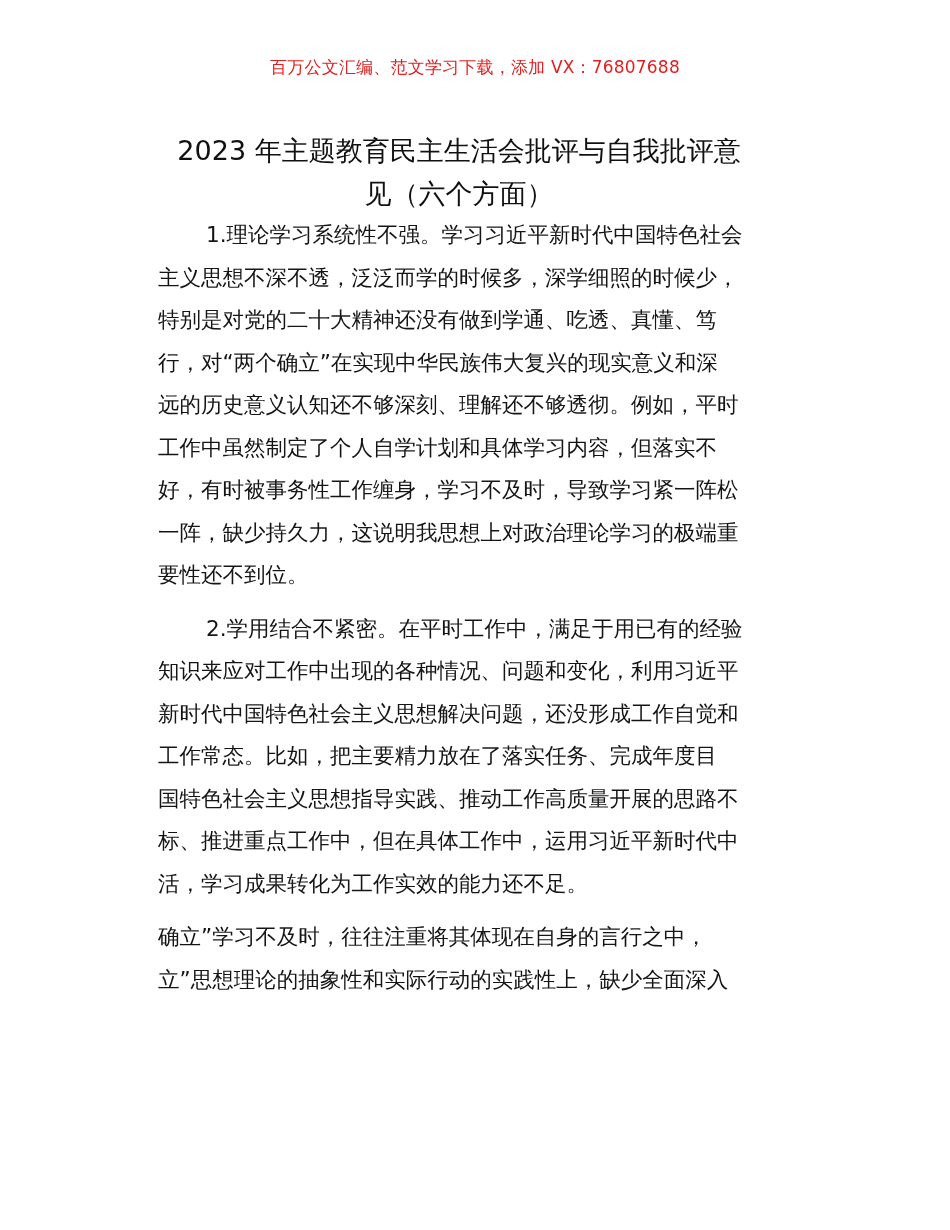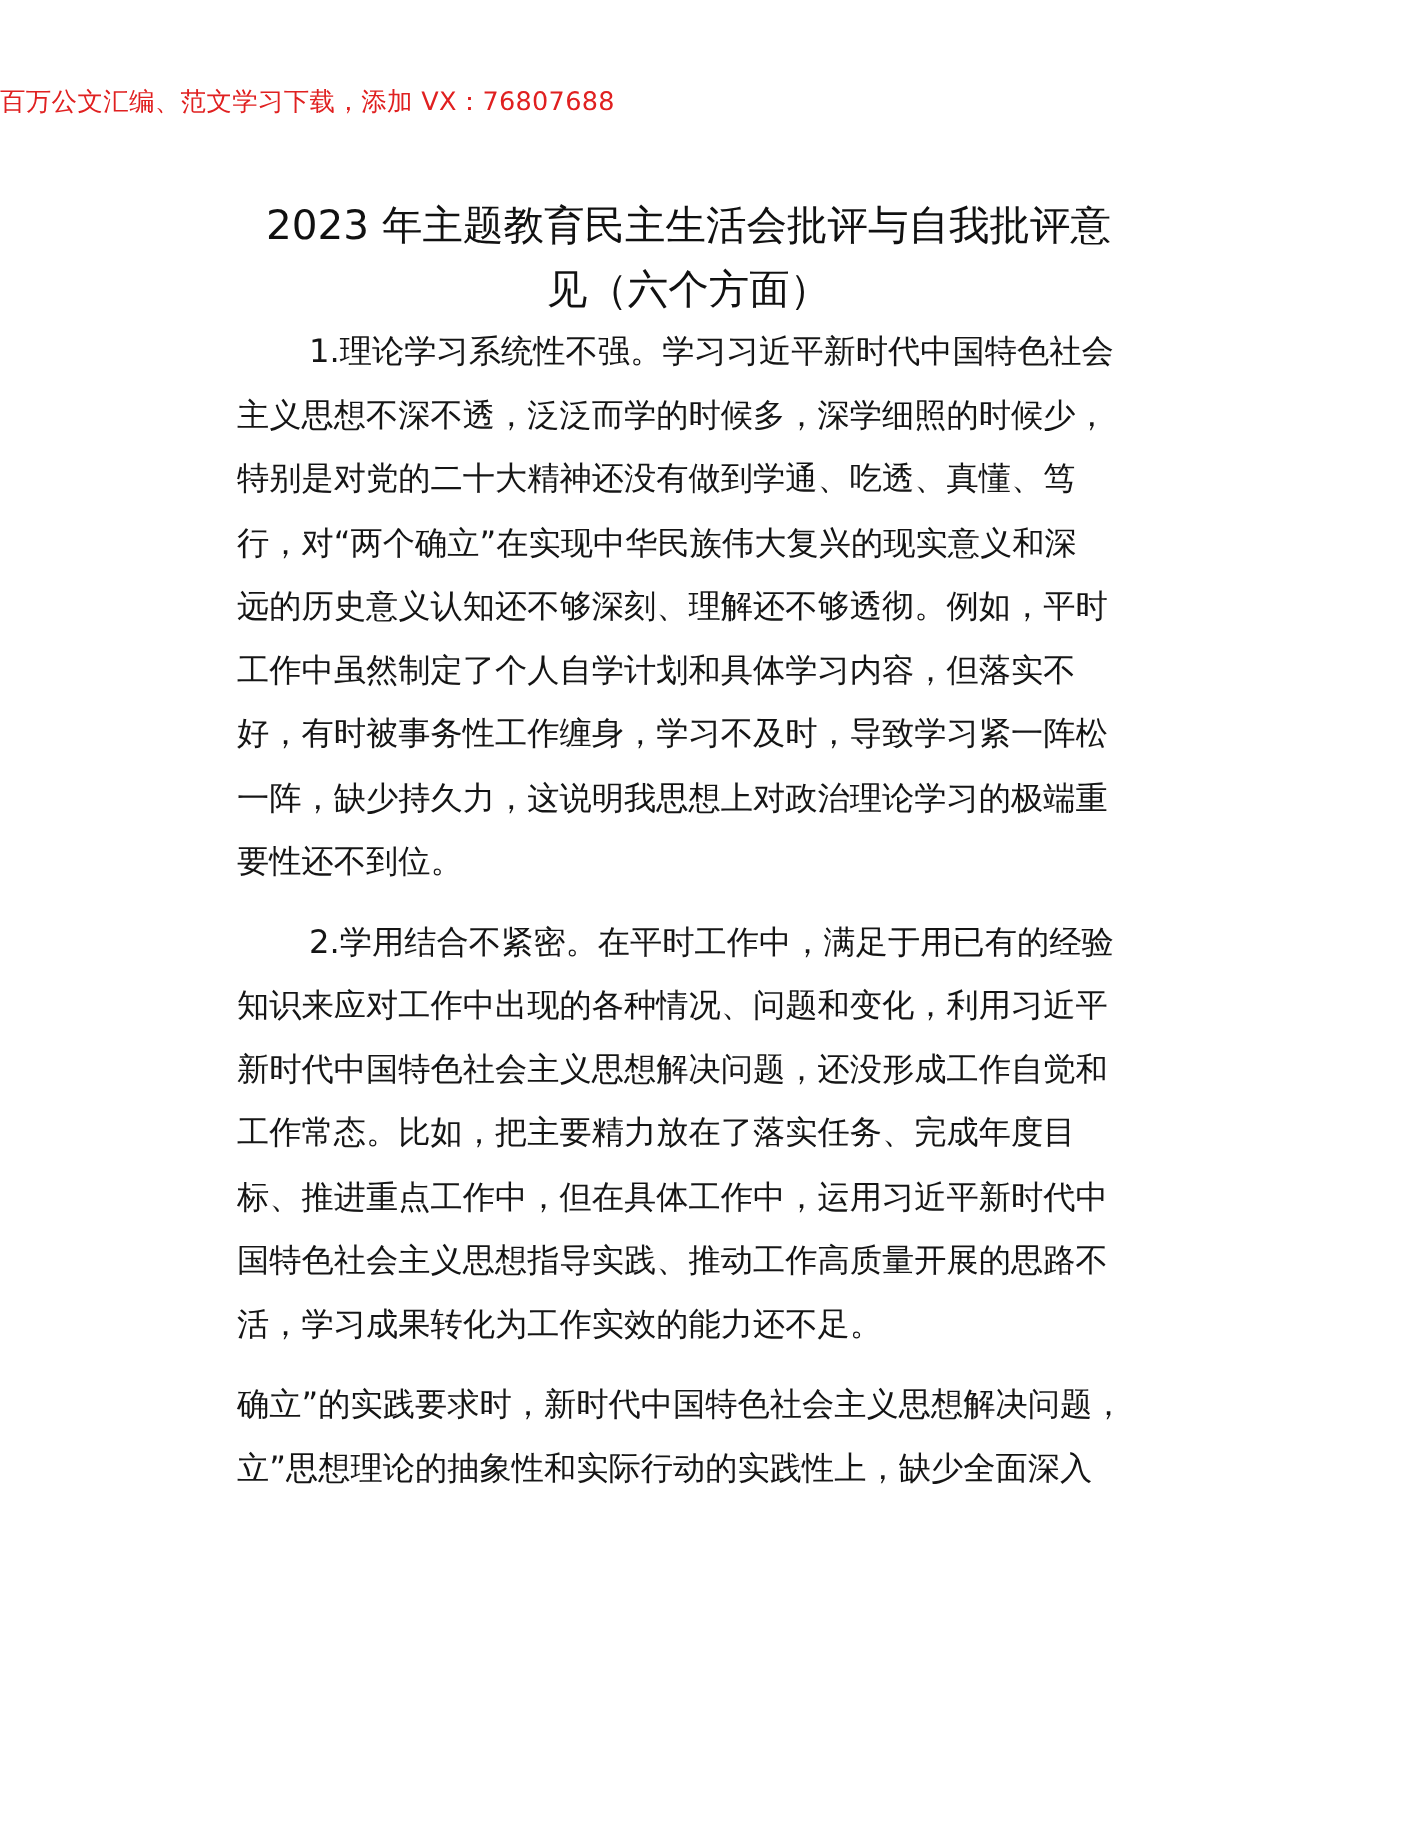--- a/index.html
+++ b/index.html
@@ -1,18 +1,18 @@
 <!DOCTYPE html>
 <html><head>
 <meta charset="utf-8">
 <style>
   html, body { margin: 0; padding: 0; background: #ffffff; }
   body { width: 950px; height: 1230px; position: relative; overflow: hidden;
          font-family: "DejaVu Sans", "Liberation Sans", sans-serif; color: #111; }
-  .header { position: absolute; top: 56px; left: 0; width: 950px; 
+  .header { position: absolute; top: 56px; left: 0; width: 950px; text-align: center;
             font-size: 17px; color: #e02020; letter-spacing: 0.2px; }
   .title { position: absolute; top: 112px; left: 124px; width: 670px; text-align: center;
            font-size: 27px; line-height: 42px; color: #111; font-weight: normal; }
   .title .line { display: block; white-space: nowrap; }
   .body-text { position: absolute; left: 158px; width: 680px; font-size: 21.5px; color: #151515; }
   .line { display: block; white-space: nowrap; height: 42.5px; line-height: 42.5px; }
   .para { margin-bottom: 11px; }
   .indent { padding-left: 48px; }
 </style>
 </head>
@@ -35,21 +35,21 @@
     <span class="line">工作中虽然制定了个人自学计划和具体学习内容，但落实不</span>
     <span class="line">好，有时被事务性工作缠身，学习不及时，导致学习紧一阵松</span>
     <span class="line">一阵，缺少持久力，这说明我思想上对政治理论学习的极端重</span>
     <span class="line">要性还不到位。</span>
   </div>
   <div class="para">
     <span class="line indent">2.学用结合不紧密。在平时工作中，满足于用已有的经验</span>
     <span class="line">知识来应对工作中出现的各种情况、问题和变化，利用习近平</span>
     <span class="line">新时代中国特色社会主义思想解决问题，还没形成工作自觉和</span>
     <span class="line">工作常态。比如，把主要精力放在了落实任务、完成年度目</span>
+    <span class="line">国特色社会主义思想指导实践、推动工作高质量开展的思路不</span>
     <span class="line">标、推进重点工作中，但在具体工作中，运用习近平新时代中</span>
-    <span class="line">国特色社会主义思想指导实践、推动工作高质量开展的思路不</span>
     <span class="line">活，学习成果转化为工作实效的能力还不足。</span>
   </div>
   <div class="para">
-    <span class="line">确立”的实践要求时，新时代中国特色社会主义思想解决问题，</span>
+    <span class="line">确立”学习不及时，往往注重将其体现在自身的言行之中，</span>
     <span class="line">立”思想理论的抽象性和实际行动的实践性上，缺少全面深入</span>
   </div>
 </div>
 
 </body></html>

